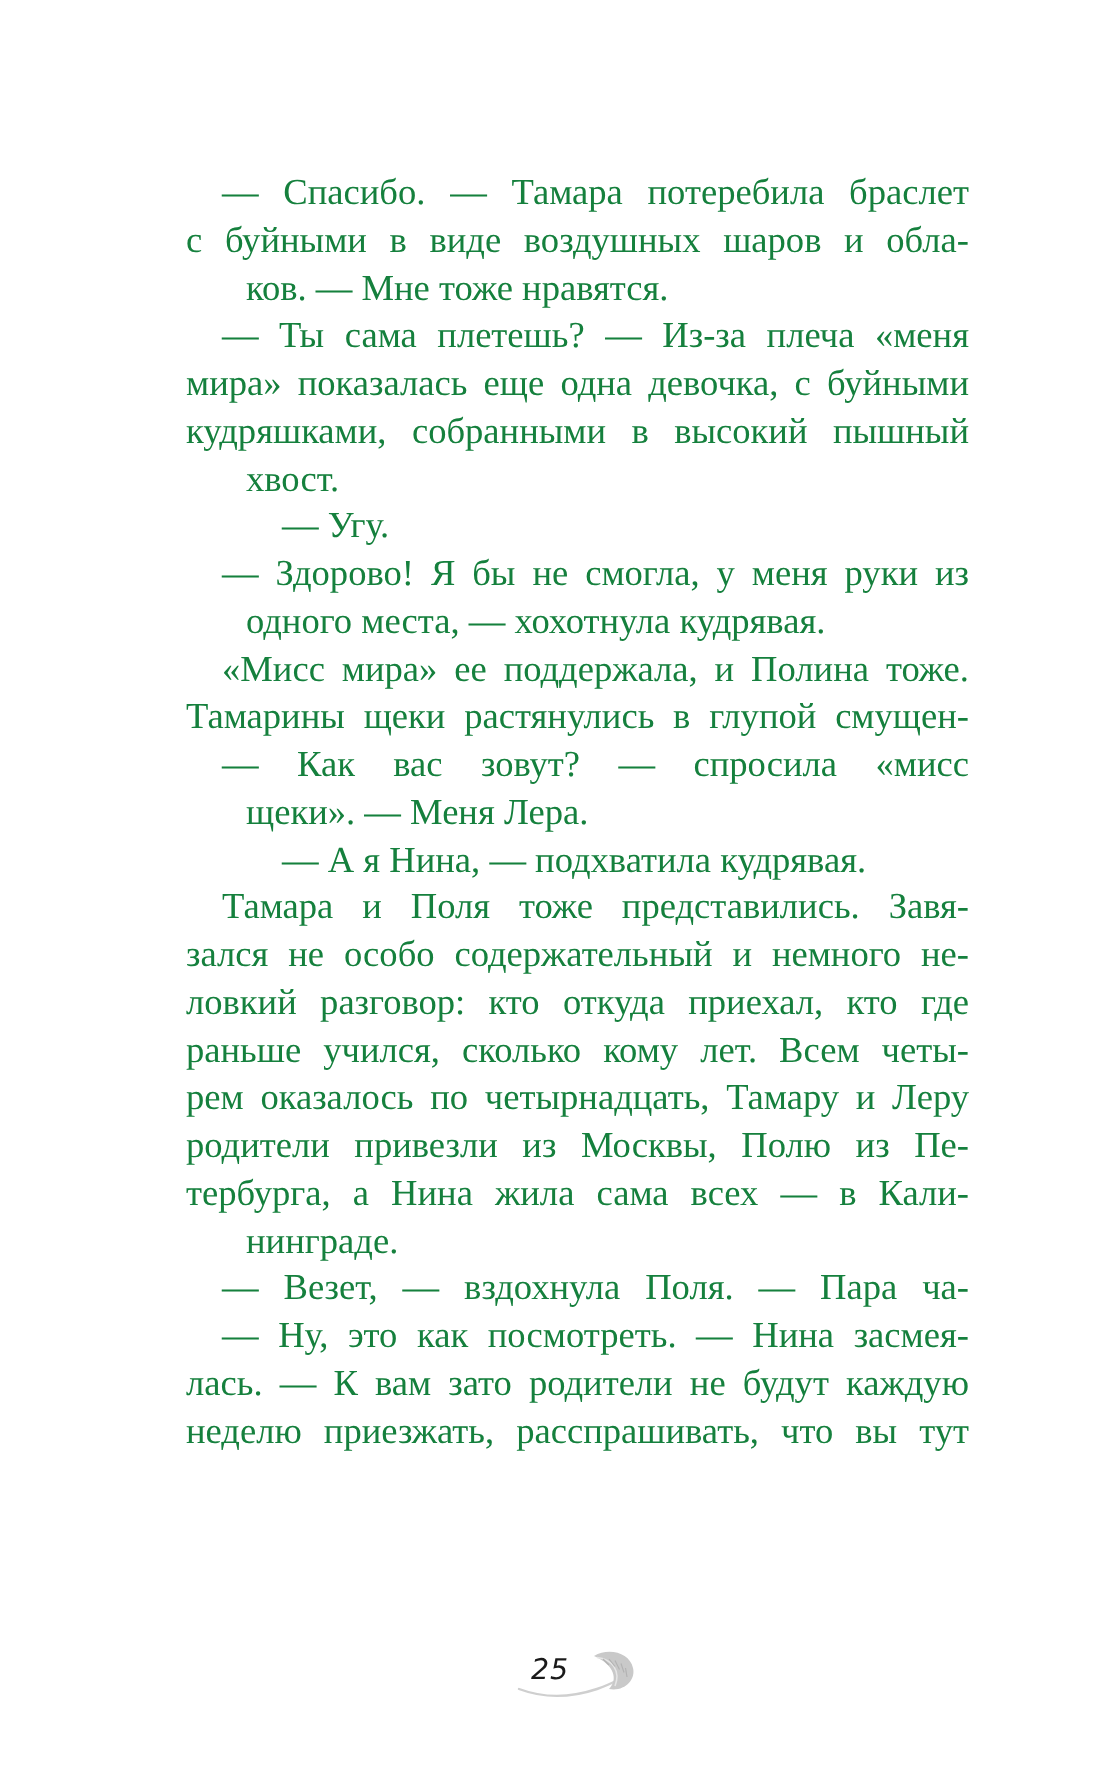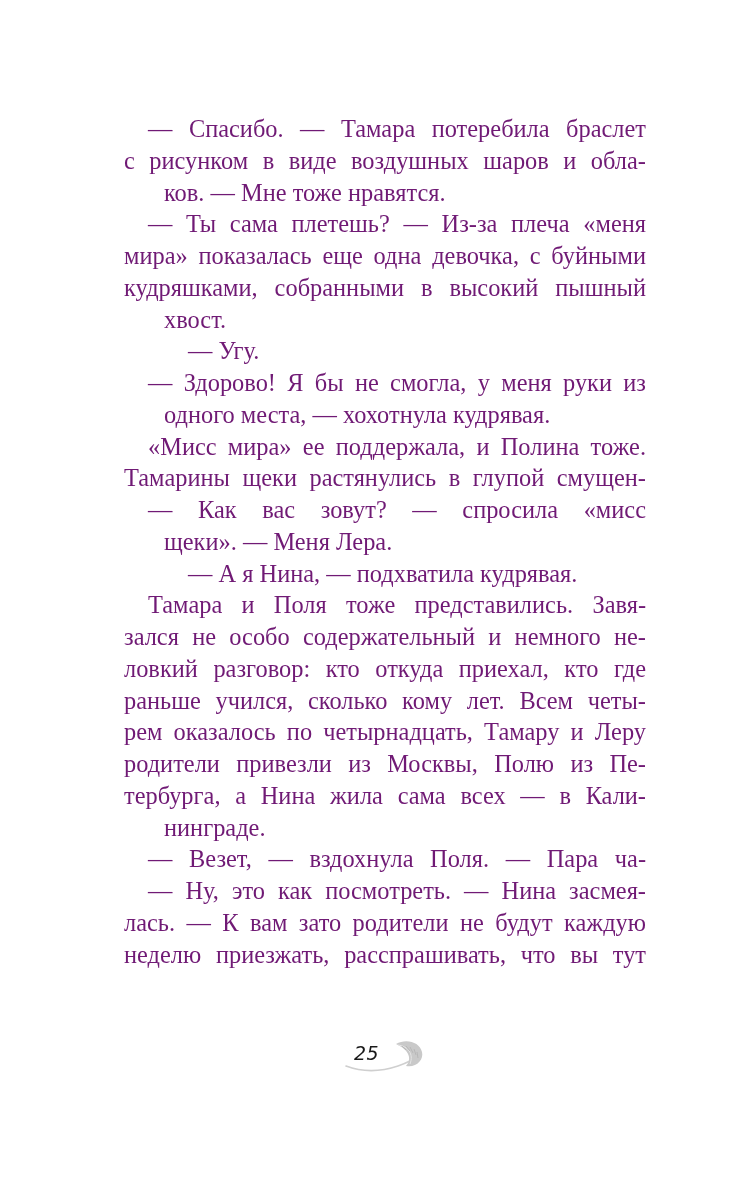--- a/index.html
+++ b/index.html
@@ -21,40 +21,40 @@
       background: #ffffff;
     }
     .text-block {
       position: absolute;
       left: 124px;
       top: 113px;
       width: 522px;
       font-family: "Liberation Serif", "DejaVu Serif", serif;
       font-size: 24.4px;
       line-height: 31.75px;
-      color: #701a75;
+      color: #15803d;
     }
     .line {
       display: block;
       white-space: nowrap;
       height: 31.75px;
       text-align: justify;
       text-align-last: justify;
     }
     .line.last {
       text-align-last: left;
       margin-left: 40px;
     }
     .line.indent {
       padding-left: 24px;
     }
     .folio {
       position: absolute;
       left: 340px;
-      top: 1036px;
+      top: 1096px;
       width: 90px;
       height: 42px;
     }
     .folio-num {
       position: absolute;
       left: 14px;
       top: 6px;
       font-family: "DejaVu Sans", sans-serif;
       font-style: italic;
       font-size: 19px;
@@ -69,21 +69,21 @@
       height: 42px;
     }
   </style>
 </head>
 <body>
 
 <div class="page">
   <div class="text-block" id="text-block">
       <div>
         <span class="line indent">— Спасибо. — Тамара потеребила браслет</span>
-        <span class="line">с рисунком в виде воздушных шаров и обла-</span>
+        <span class="line">с буйными в виде воздушных шаров и обла-</span>
         <span class="line last">ков. — Мне тоже нравятся.</span>
       </div>
       <div>
         <span class="line indent">— Ты сама плетешь? — Из-за плеча «меня</span>
         <span class="line">мира» показалась еще одна девочка, с буйными</span>
         <span class="line">кудряшками, собранными в высокий пышный</span>
         <span class="line last">хвост.</span>
       </div>
       <div>
         <span class="line indent last">— Угу.</span>

